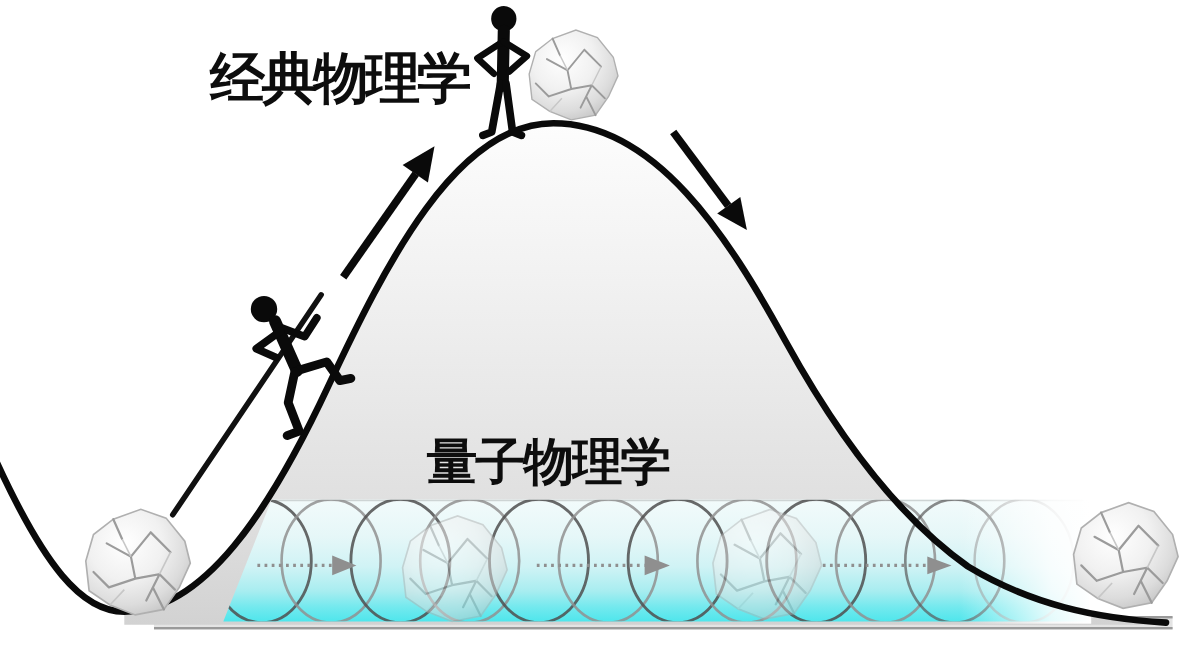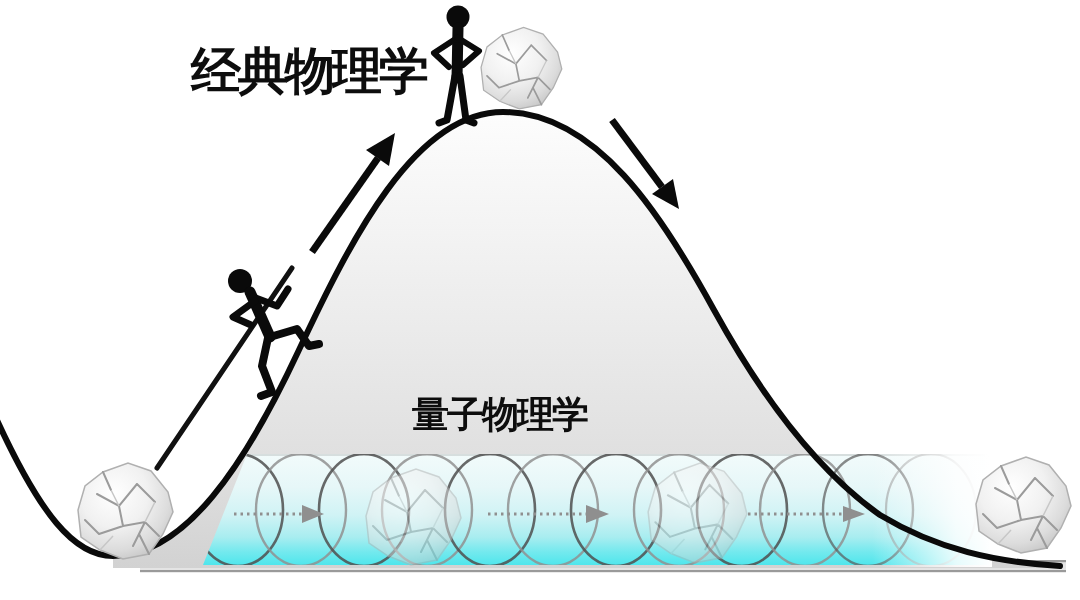--- a/index.html
+++ b/index.html
@@ -12,21 +12,21 @@
   }
   .stage svg{position:absolute;left:0;top:0;}
   .label{
     position:absolute;
     color:#0d0d0d;
     font-weight:700;
     white-space:nowrap;
     line-height:1;
   }
   .label-classical{left:191px;top:46px;font-size:50px;letter-spacing:-3px;}
-  .label-quantum{left:412px;top:396px;font-size:37px;letter-spacing:-2px;}
+  .label-quantum{left:388px;top:396px;font-size:46px;letter-spacing:-2px;}
 </style>
 </head>
 <body>
 
 <div class="stage">
 
   <svg width="1080" height="600" viewBox="0 0 1080 600">
     <defs>
       <linearGradient id="hillGrad" x1="0" y1="0" x2="0" y2="1">
         <stop offset="0" stop-color="#fdfdfd"></stop>

